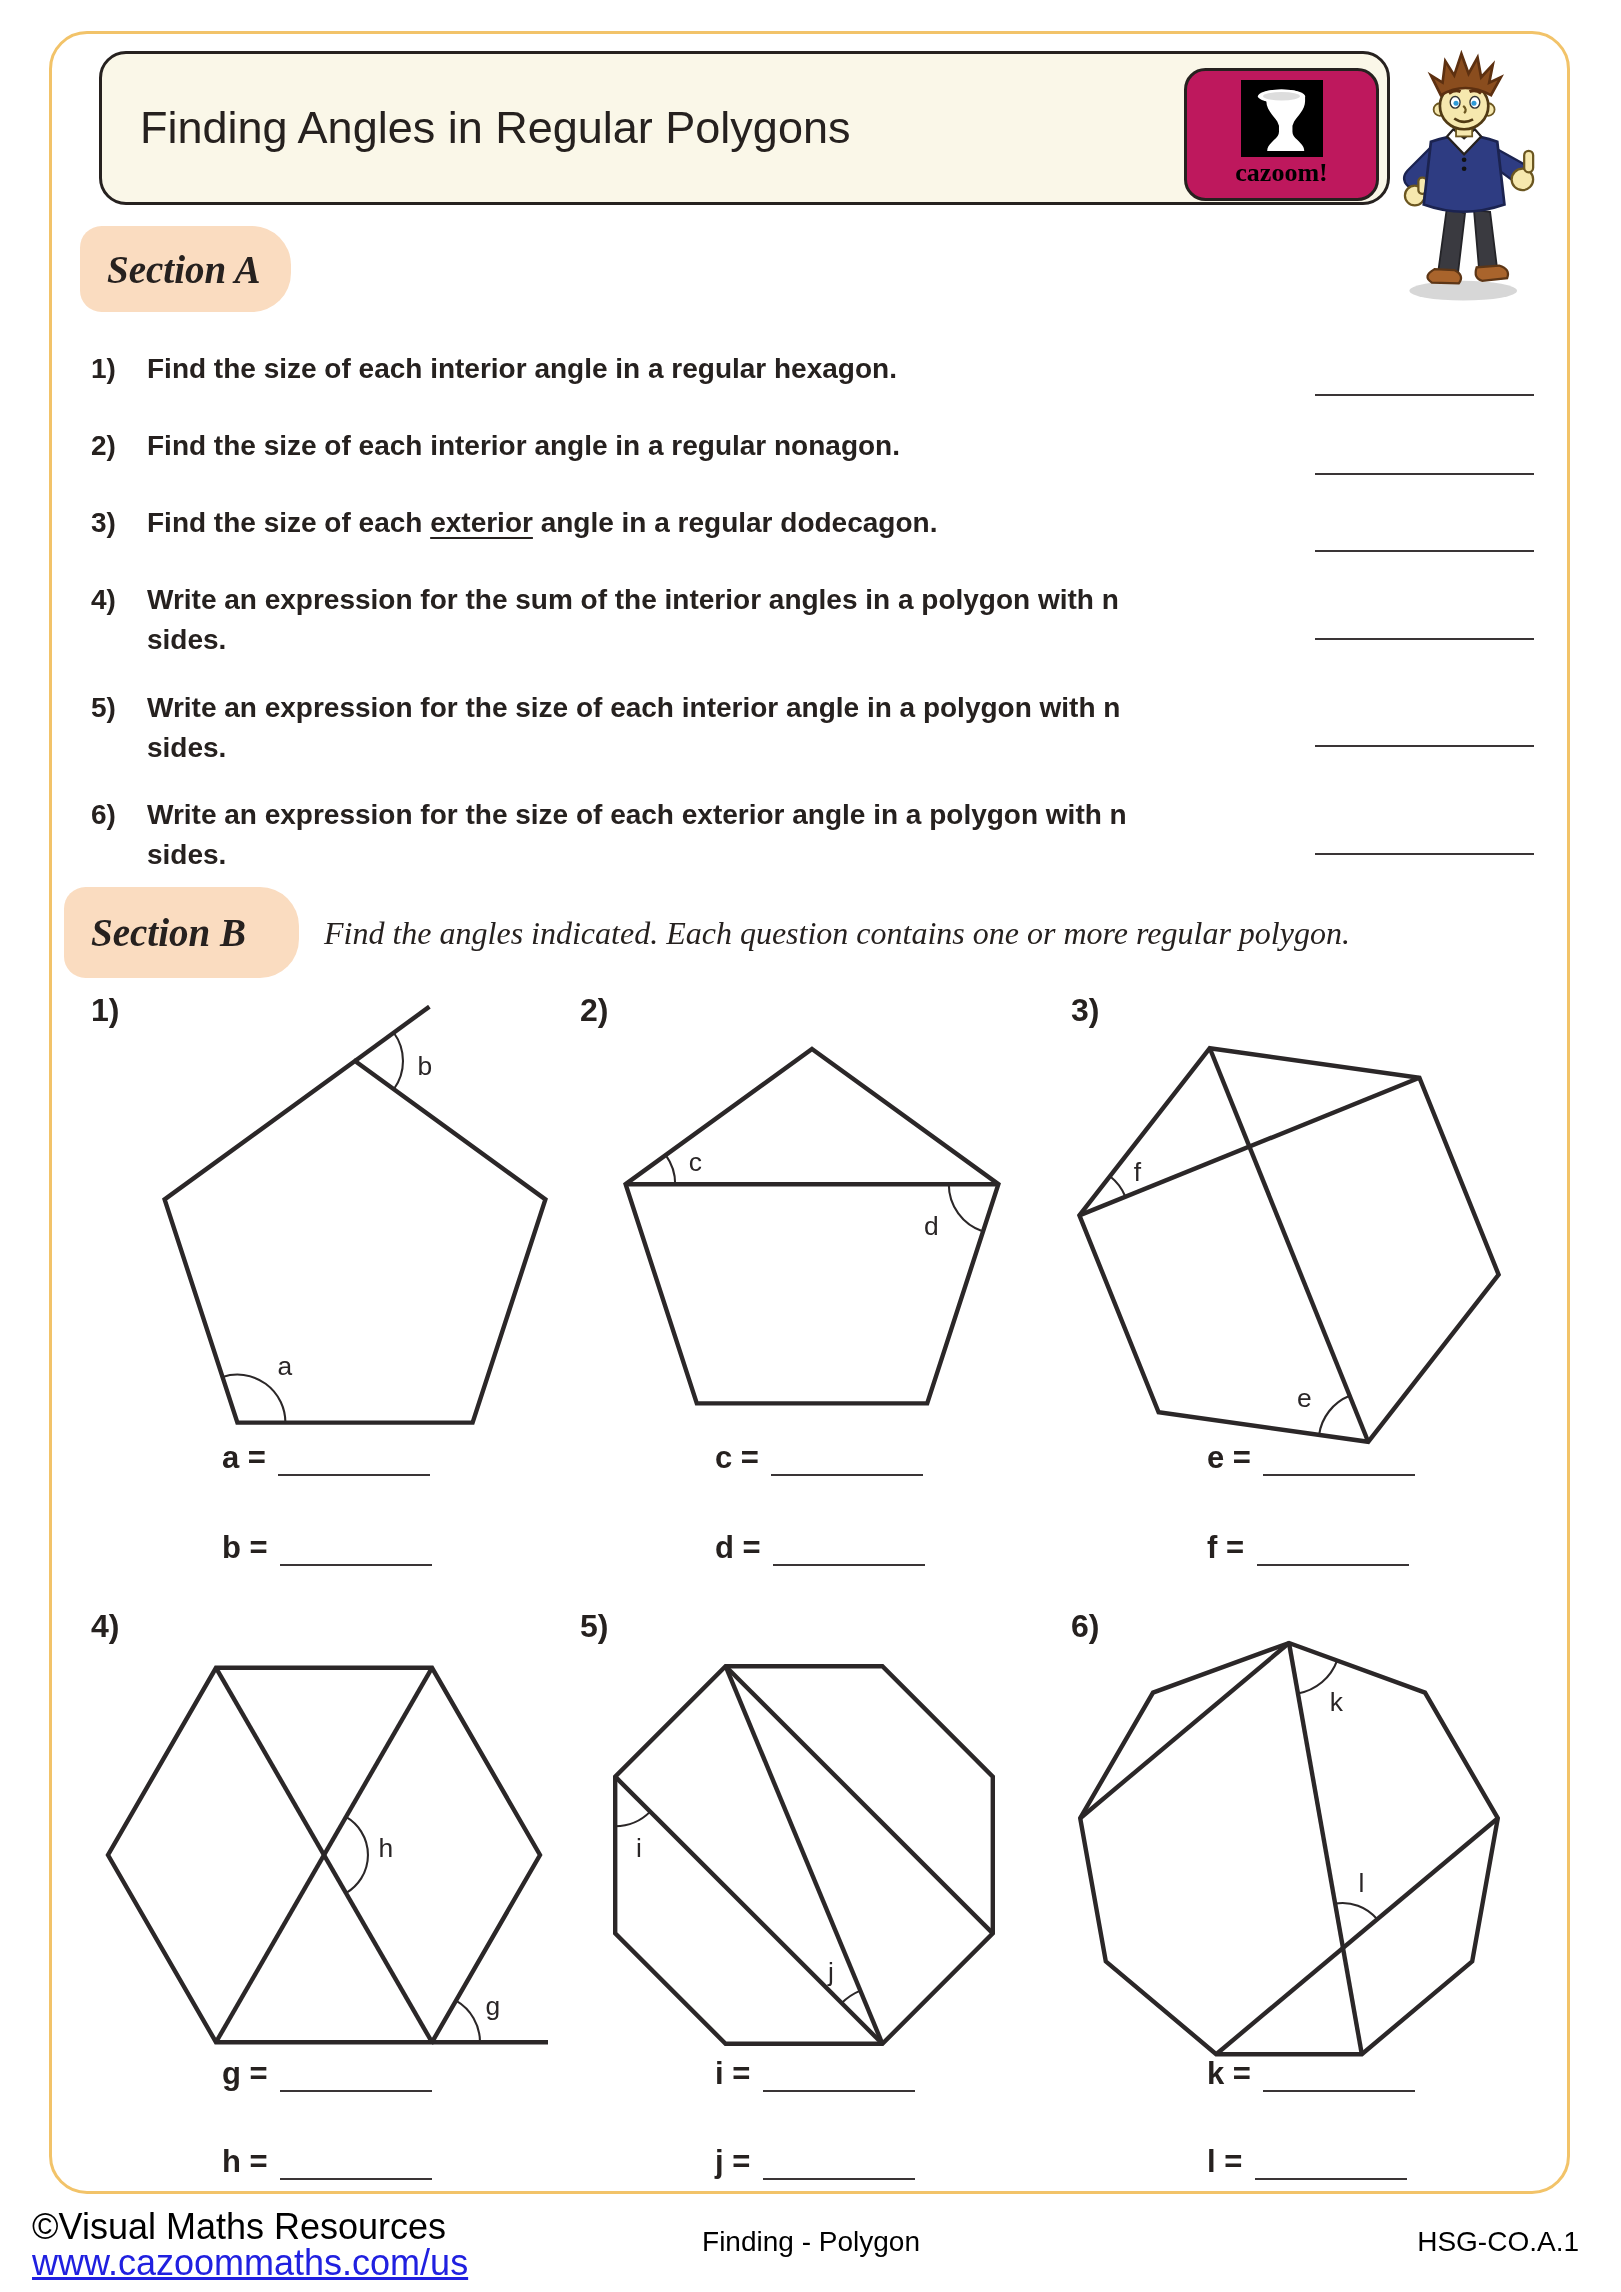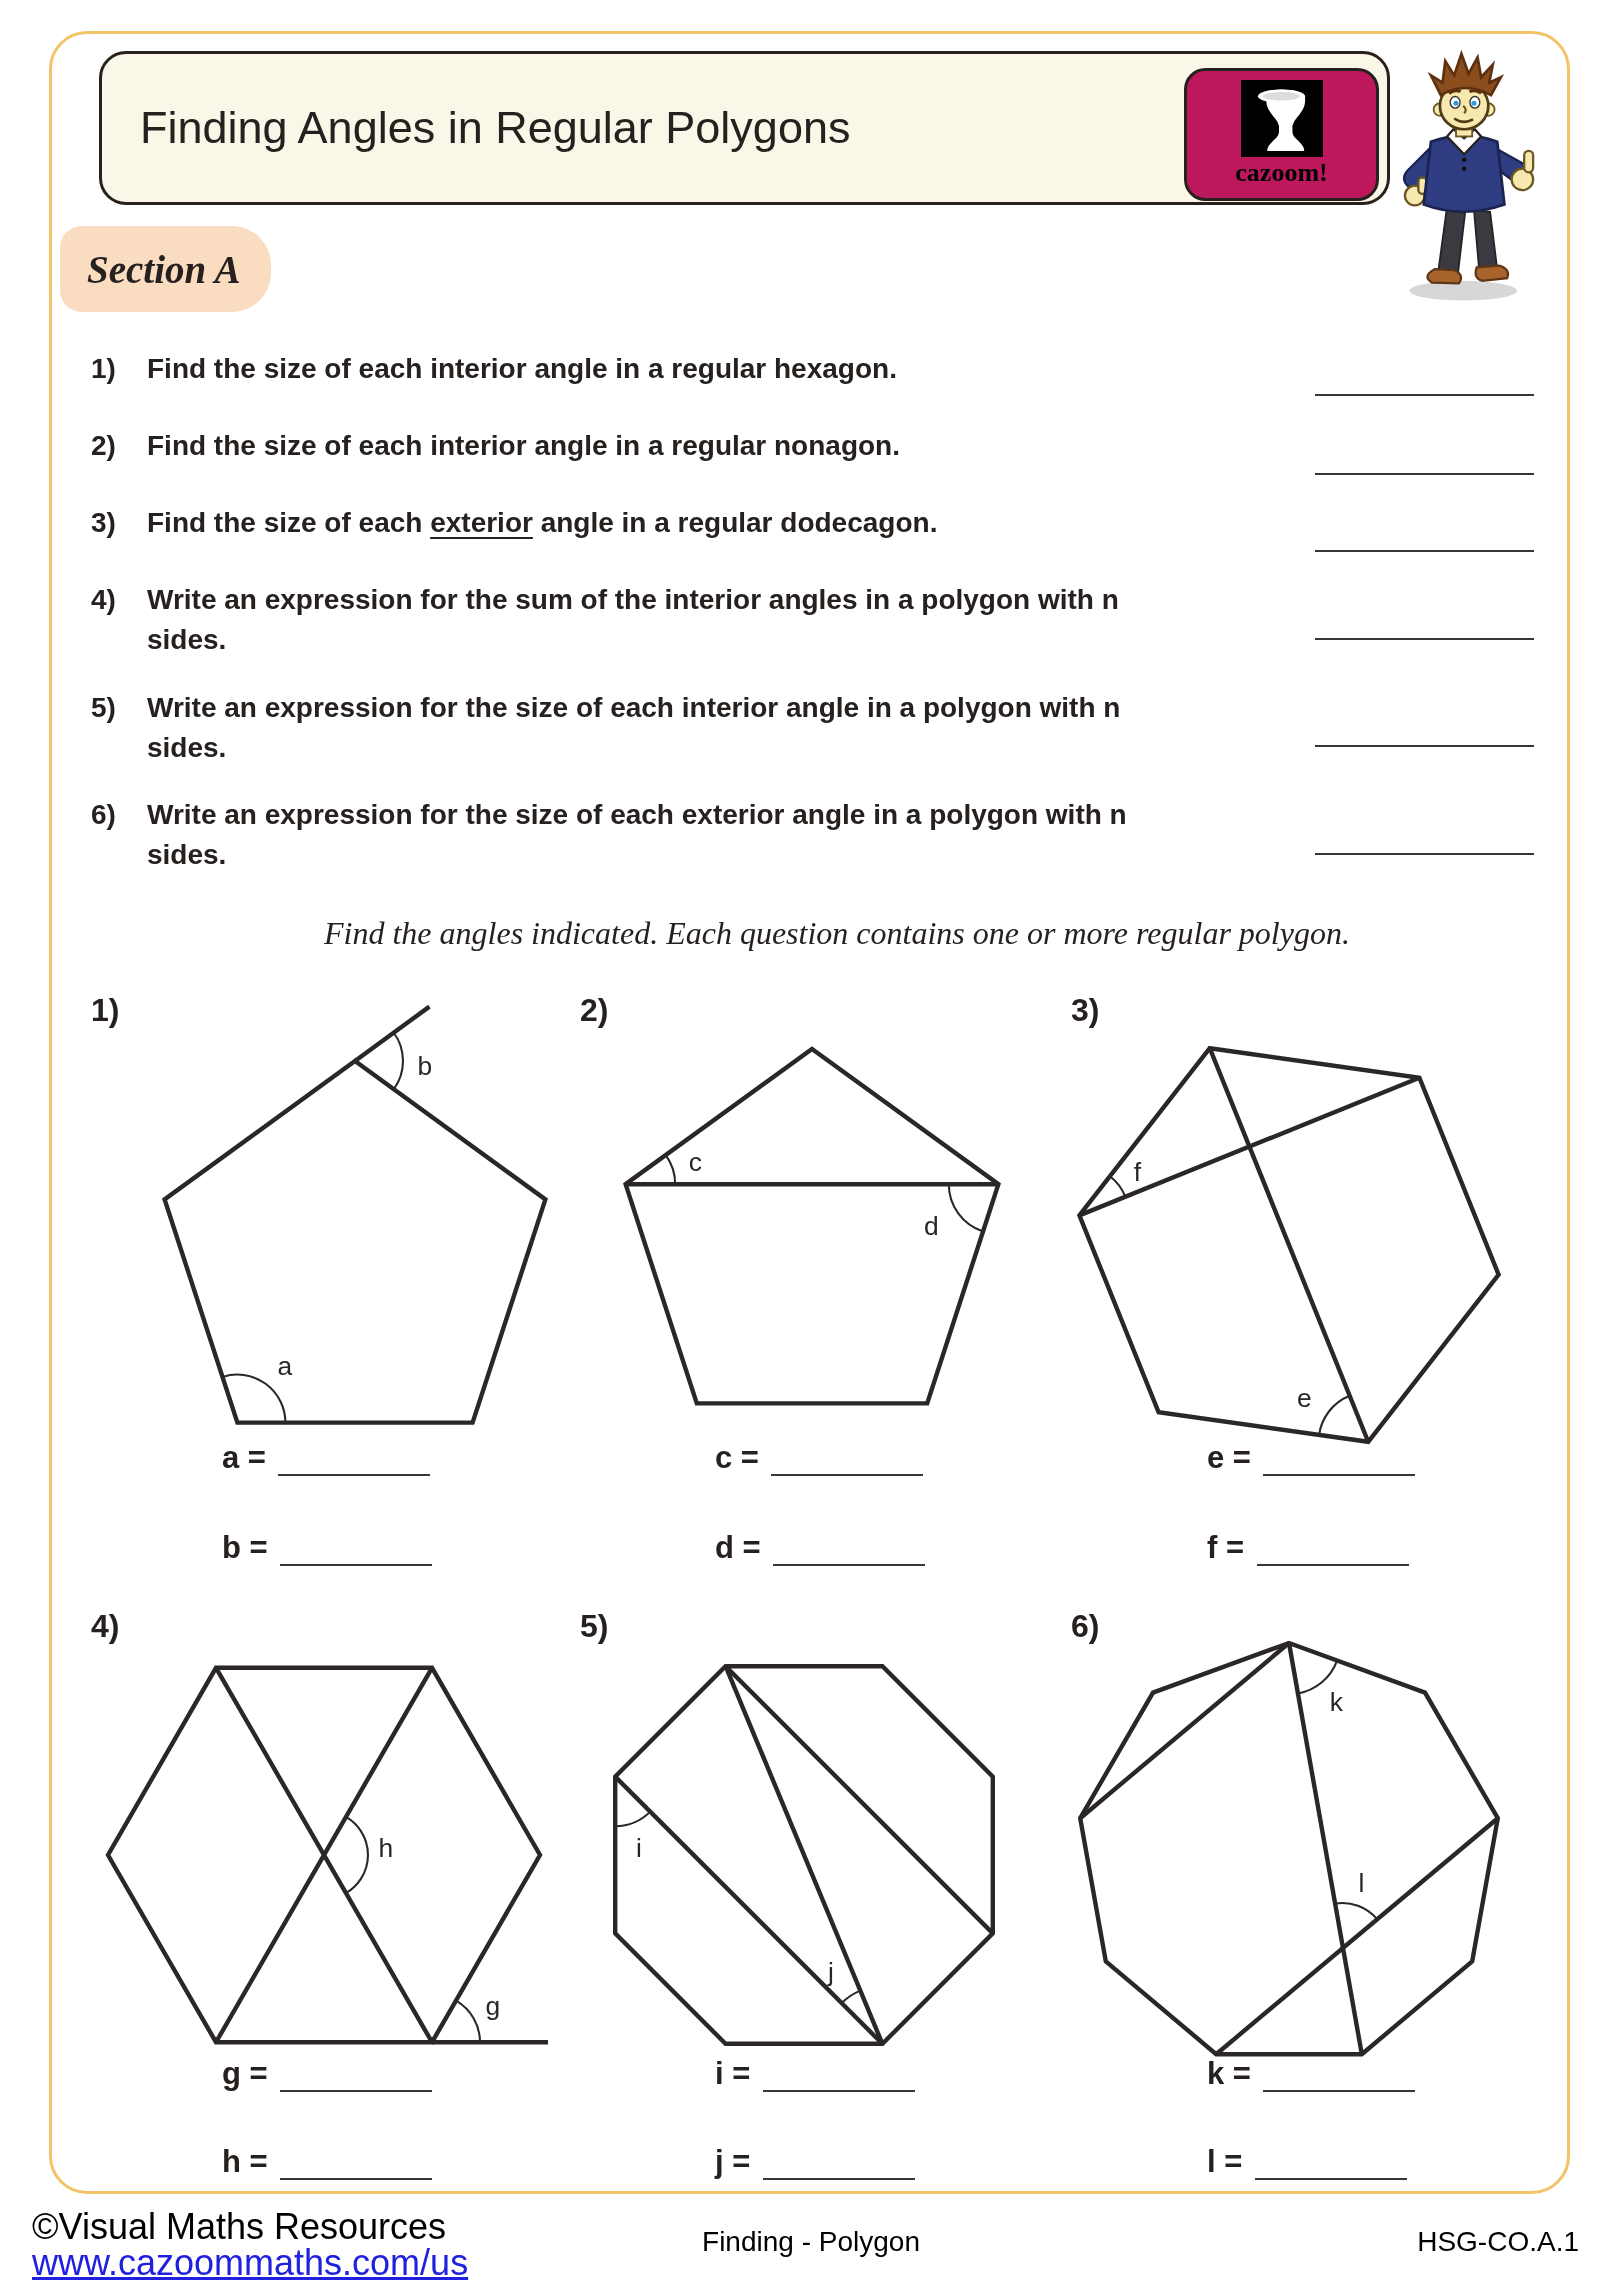--- a/index.html
+++ b/index.html
@@ -28,21 +28,21 @@
   .logo-word{font-family:"Liberation Serif",serif;font-weight:bold;font-size:26px;color:#000;margin-top:0.9px;}
   .mascot{position:absolute;left:1386px;top:36px;width:158px;height:269px;}
   .badge{
     position:absolute;background:#fadcc0;border-radius:21.5px 39px 39px 21.5px;
     display:flex;align-items:center;
   }
   .badge span{
     font-family:"Liberation Serif",serif;font-style:italic;font-weight:bold;
     font-size:39px;color:#26211f;margin-left:27px;
   }
-  .badge-a{left:60px;top:226px;width:211px;height:86px;}
+  .badge-a{left:80px;top:226px;width:211px;height:86px;}
   .badge-b{left:64px;top:887px;width:235px;height:91px;}
   .q{position:absolute;left:91px;font-size:28px;font-weight:bold;line-height:40px;color:#26211f;}
   .q .qnum{position:absolute;left:0;top:0;}
   .q .qtext{display:block;margin-left:56px;width:1057px;}
   .q .und{text-decoration:underline;text-underline-offset:5.4px;}
   .ansline{position:absolute;left:1315px;width:219px;border-bottom:2.7px solid #3a3536;height:0;}
   .intro{
     position:absolute;left:324px;top:915px;width:1128px;
     font-family:"Liberation Serif",serif;font-style:italic;font-size:32px;color:#26211f;
   }
@@ -152,20 +152,23 @@
     <span class="qtext"><span>Write an expression for the size of each interior angle in a polygon with n sides.</span><span class="und"></span><span></span></span>
   </div>
   <div class="ansline" style="top:745px"></div>
 
   <div class="q" style="top:795px">
     <span class="qnum">6)</span>
     <span class="qtext"><span>Write an expression for the size of each exterior angle in a polygon with n sides.</span><span class="und"></span><span></span></span>
   </div>
   <div class="ansline" style="top:853px"></div>
 
+  <div class="badge badge-b">
+    <span>Section B</span>
+  </div>
   <div class="intro">Find the angles indicated. Each question contains one or more regular polygon.</div>
 
   <div class="dnum" style="left:91px;top:992px">1)</div>
   <div class="dnum" style="left:580px;top:992px">2)</div>
   <div class="dnum" style="left:1071px;top:992px">3)</div>
 
   <svg class="dsvg" style="left:115px;top:1005px" viewBox="0 0 560 560">
     <path class="shape" d="M300,70 L538,243 L447,522 L153,522 L62,243 Z"></path>
     <path class="shape" d="M300,70 L393,2"></path>
     <path class="arc" d="M348.5,34.7 A60,60 0 0 1 348.5,105.3"></path>

